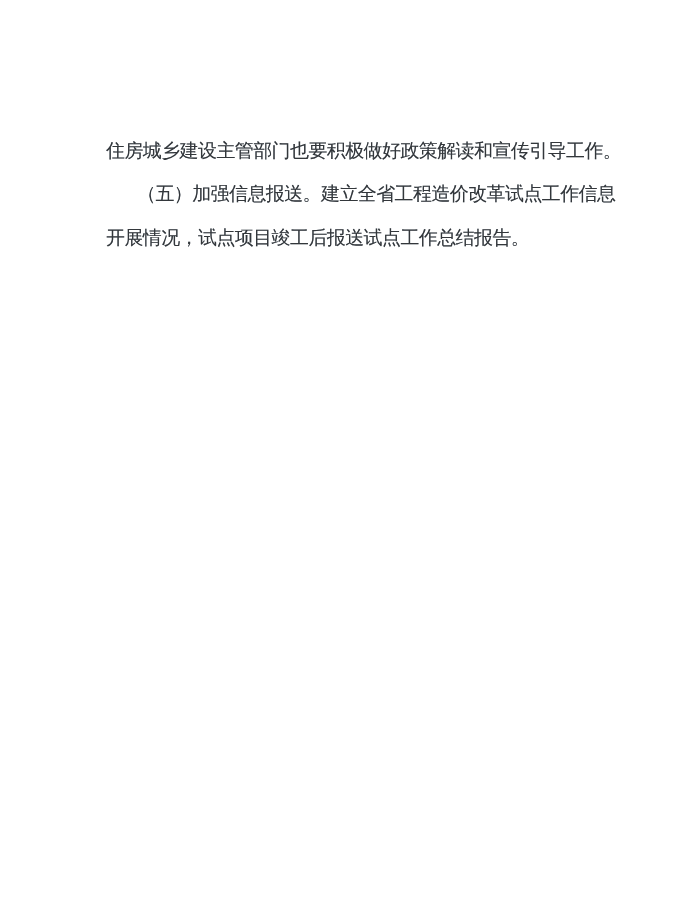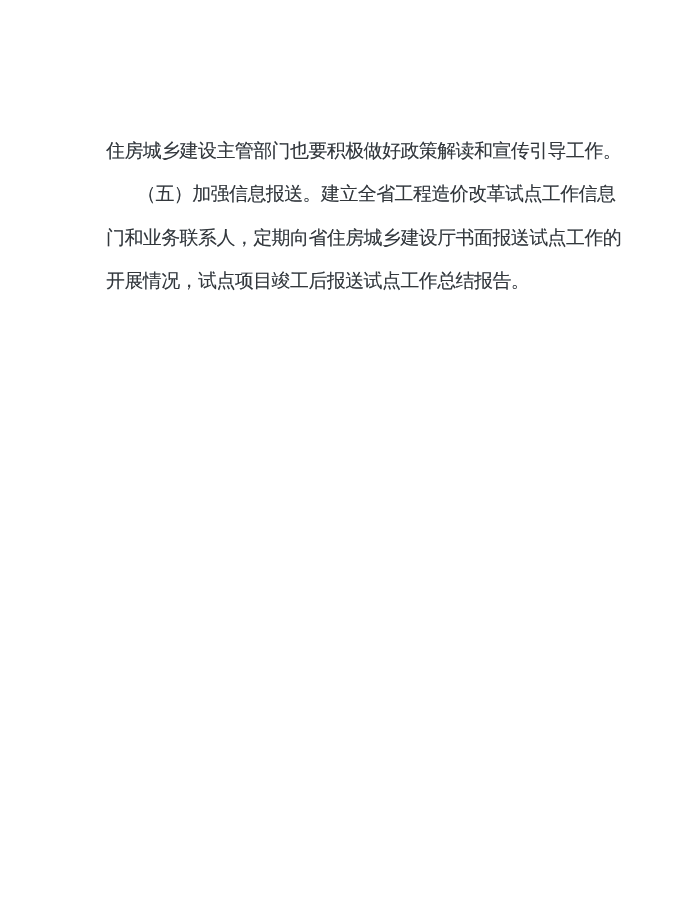--- a/index.html
+++ b/index.html
@@ -48,17 +48,16 @@
     background: #f7f8f8;
   }
 </style>
 </head>
 <body>
 
 <div class="page">
   <div class="text-block">
     <div class="line">住房城乡建设主管部门也要积极做好政策解读和宣传引导工作。</div>
     <div class="line indent">（五）加强信息报送。建立全省工程造价改革试点工作信息</div>
-    <div class="line">门和业务联系人，定期向省住房城乡建设厅书面报送试点工作的</div>
     <div class="line">开展情况，试点项目竣工后报送试点工作总结报告。</div>
   </div>
   <div class="page-bottom-edge"></div>
 </div>
 
 </body></html>

